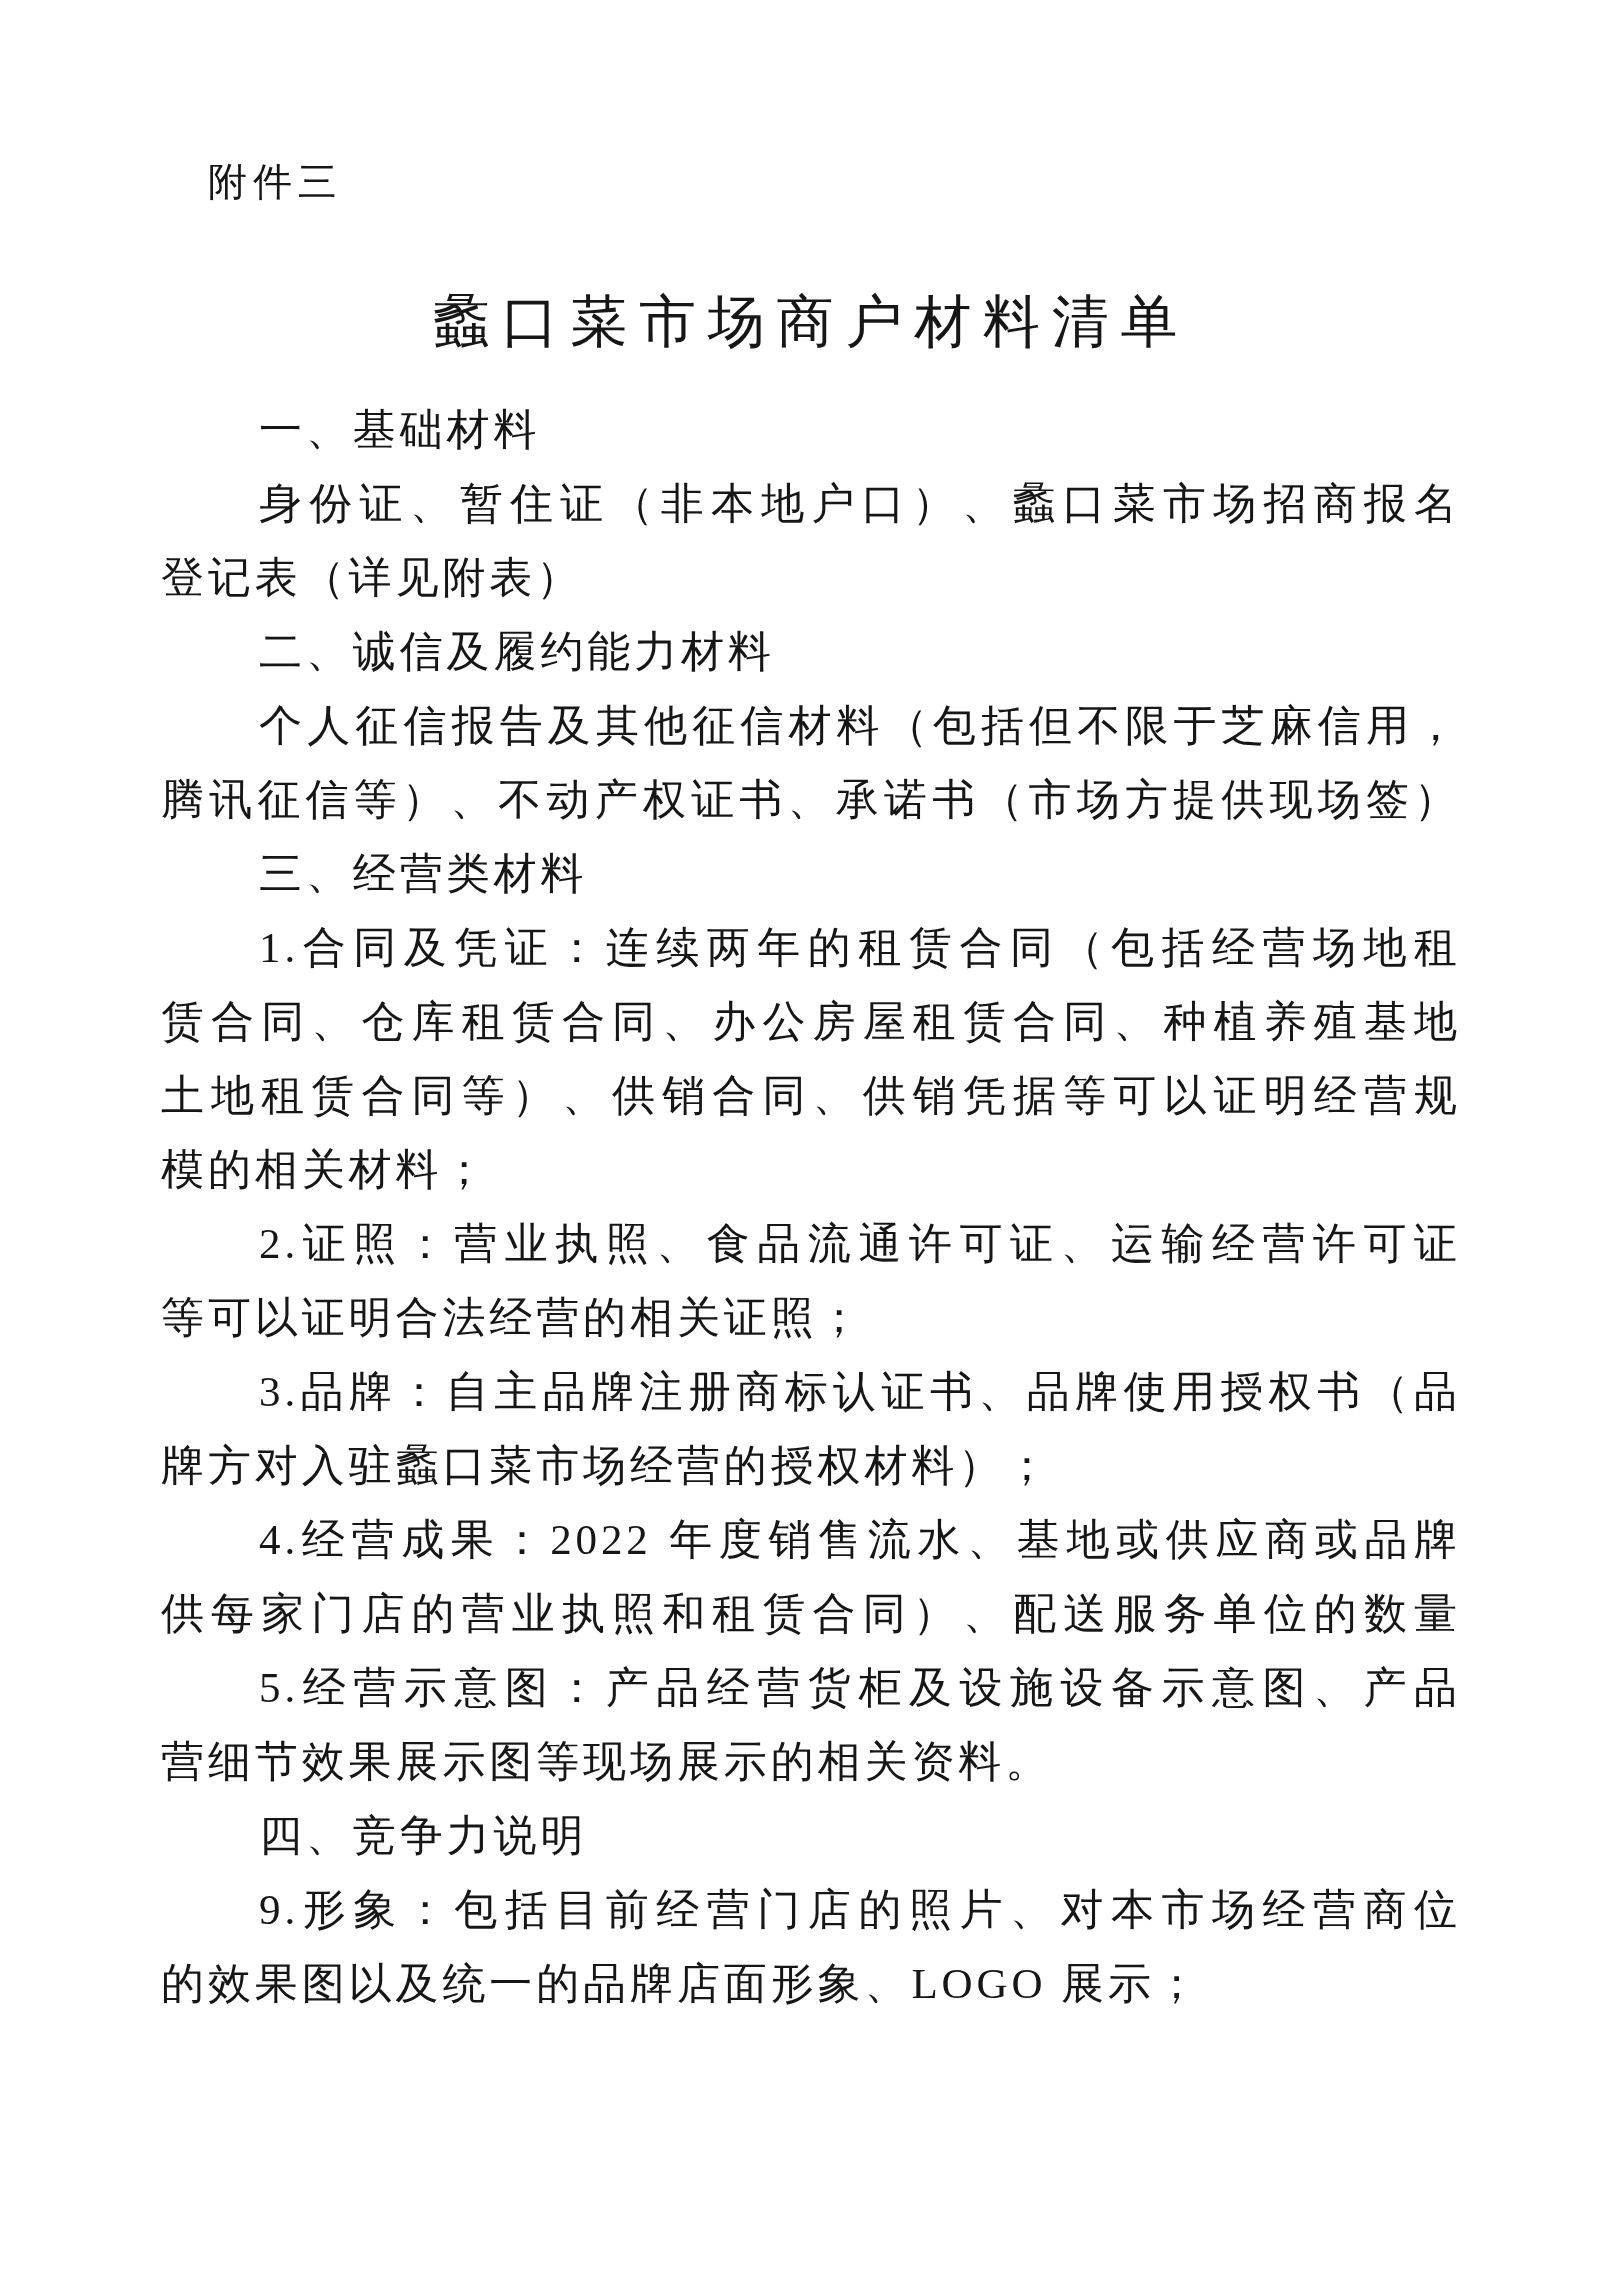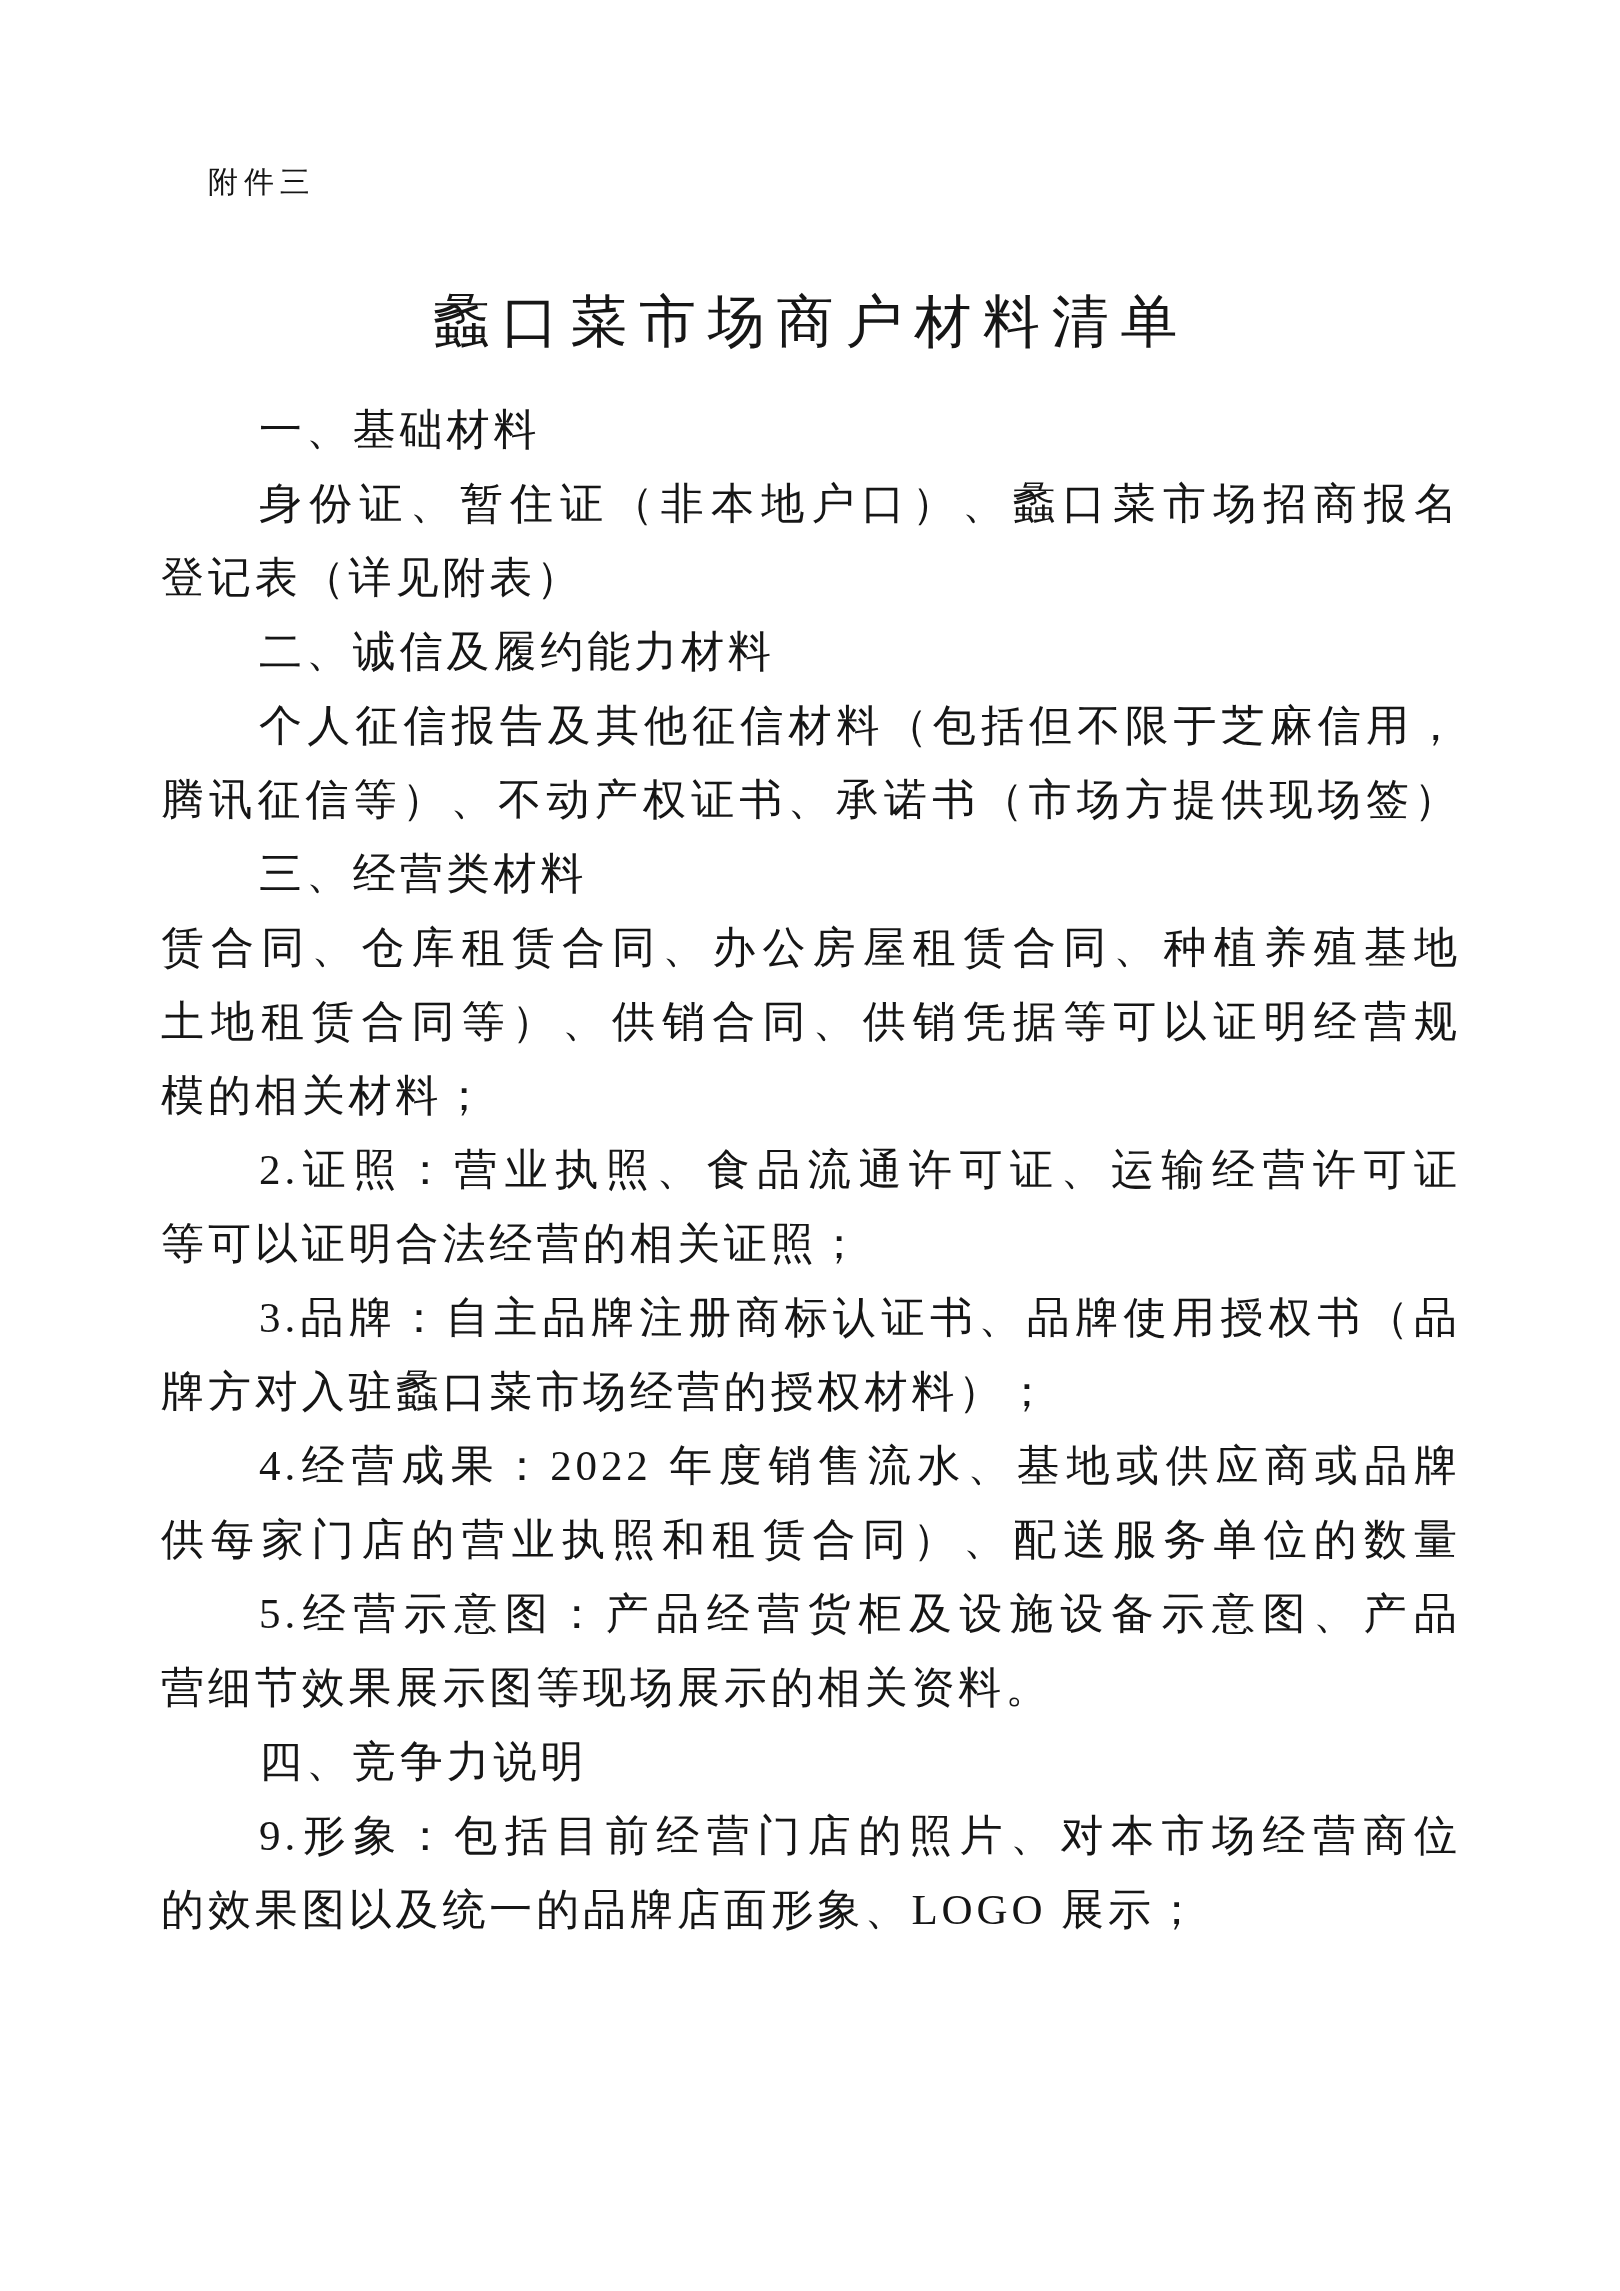--- a/index.html
+++ b/index.html
@@ -18,21 +18,21 @@
     overflow: hidden;
   }
   .content {
     position: absolute;
     left: 161px;
     top: 145px;
     width: 1300px;
   }
   .attachment-label {
     margin-left: 47px;
-    font-size: 30px;
+    font-size: 39px;
     line-height: 74px;
     letter-spacing: 5.9px;
     white-space: nowrap;
   }
   .doc-title {
     margin-top: 54px;
     line-height: 98px;
     text-align: center;
     font-size: 57px;
     font-weight: normal;
@@ -68,20 +68,21 @@
     <div class="doc-title">蠡口菜市场商户材料清单</div>
 
     <div class="lines">
       <div class="line indent">一、基础材料</div>
       <div class="line indent fill">身份证、暂住证（非本地户口）、蠡口菜市场招商报名</div>
       <div class="line">登记表（详见附表）</div>
       <div class="line indent">二、诚信及履约能力材料</div>
       <div class="line indent fill">个人征信报告及其他征信材料（包括但不限于芝麻信用，</div>
       <div class="line fill">腾讯征信等）、不动产权证书、承诺书（市场方提供现场签）</div>
       <div class="line indent">三、经营类材料</div>
+      <div class="line indent fill">1.合同及凭证：连续两年的租赁合同（包括经营场地租</div>
       <div class="line fill">赁合同、仓库租赁合同、办公房屋租赁合同、种植养殖基地</div>
       <div class="line fill">土地租赁合同等）、供销合同、供销凭据等可以证明经营规</div>
       <div class="line">模的相关材料；</div>
       <div class="line indent fill">2.证照：营业执照、食品流通许可证、运输经营许可证</div>
       <div class="line">等可以证明合法经营的相关证照；</div>
       <div class="line indent fill">3.品牌：自主品牌注册商标认证书、品牌使用授权书（品</div>
       <div class="line">牌方对入驻蠡口菜市场经营的授权材料）；</div>
       <div class="line indent fill">4.经营成果：2022 年度销售流水、基地或供应商或品牌</div>
       <div class="line fill">供每家门店的营业执照和租赁合同）、配送服务单位的数量</div>
       <div class="line indent fill">5.经营示意图：产品经营货柜及设施设备示意图、产品</div>

